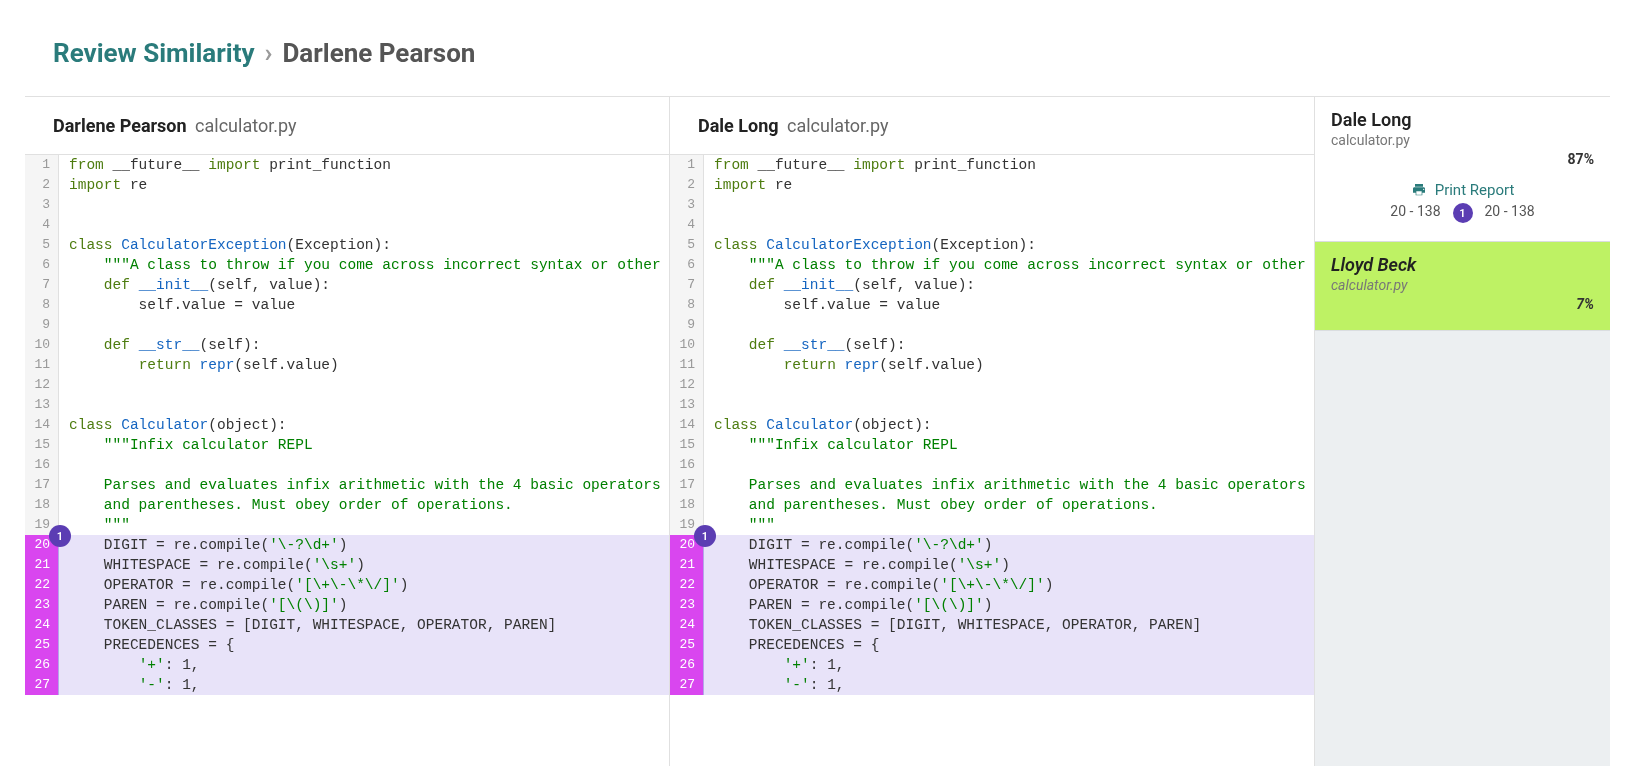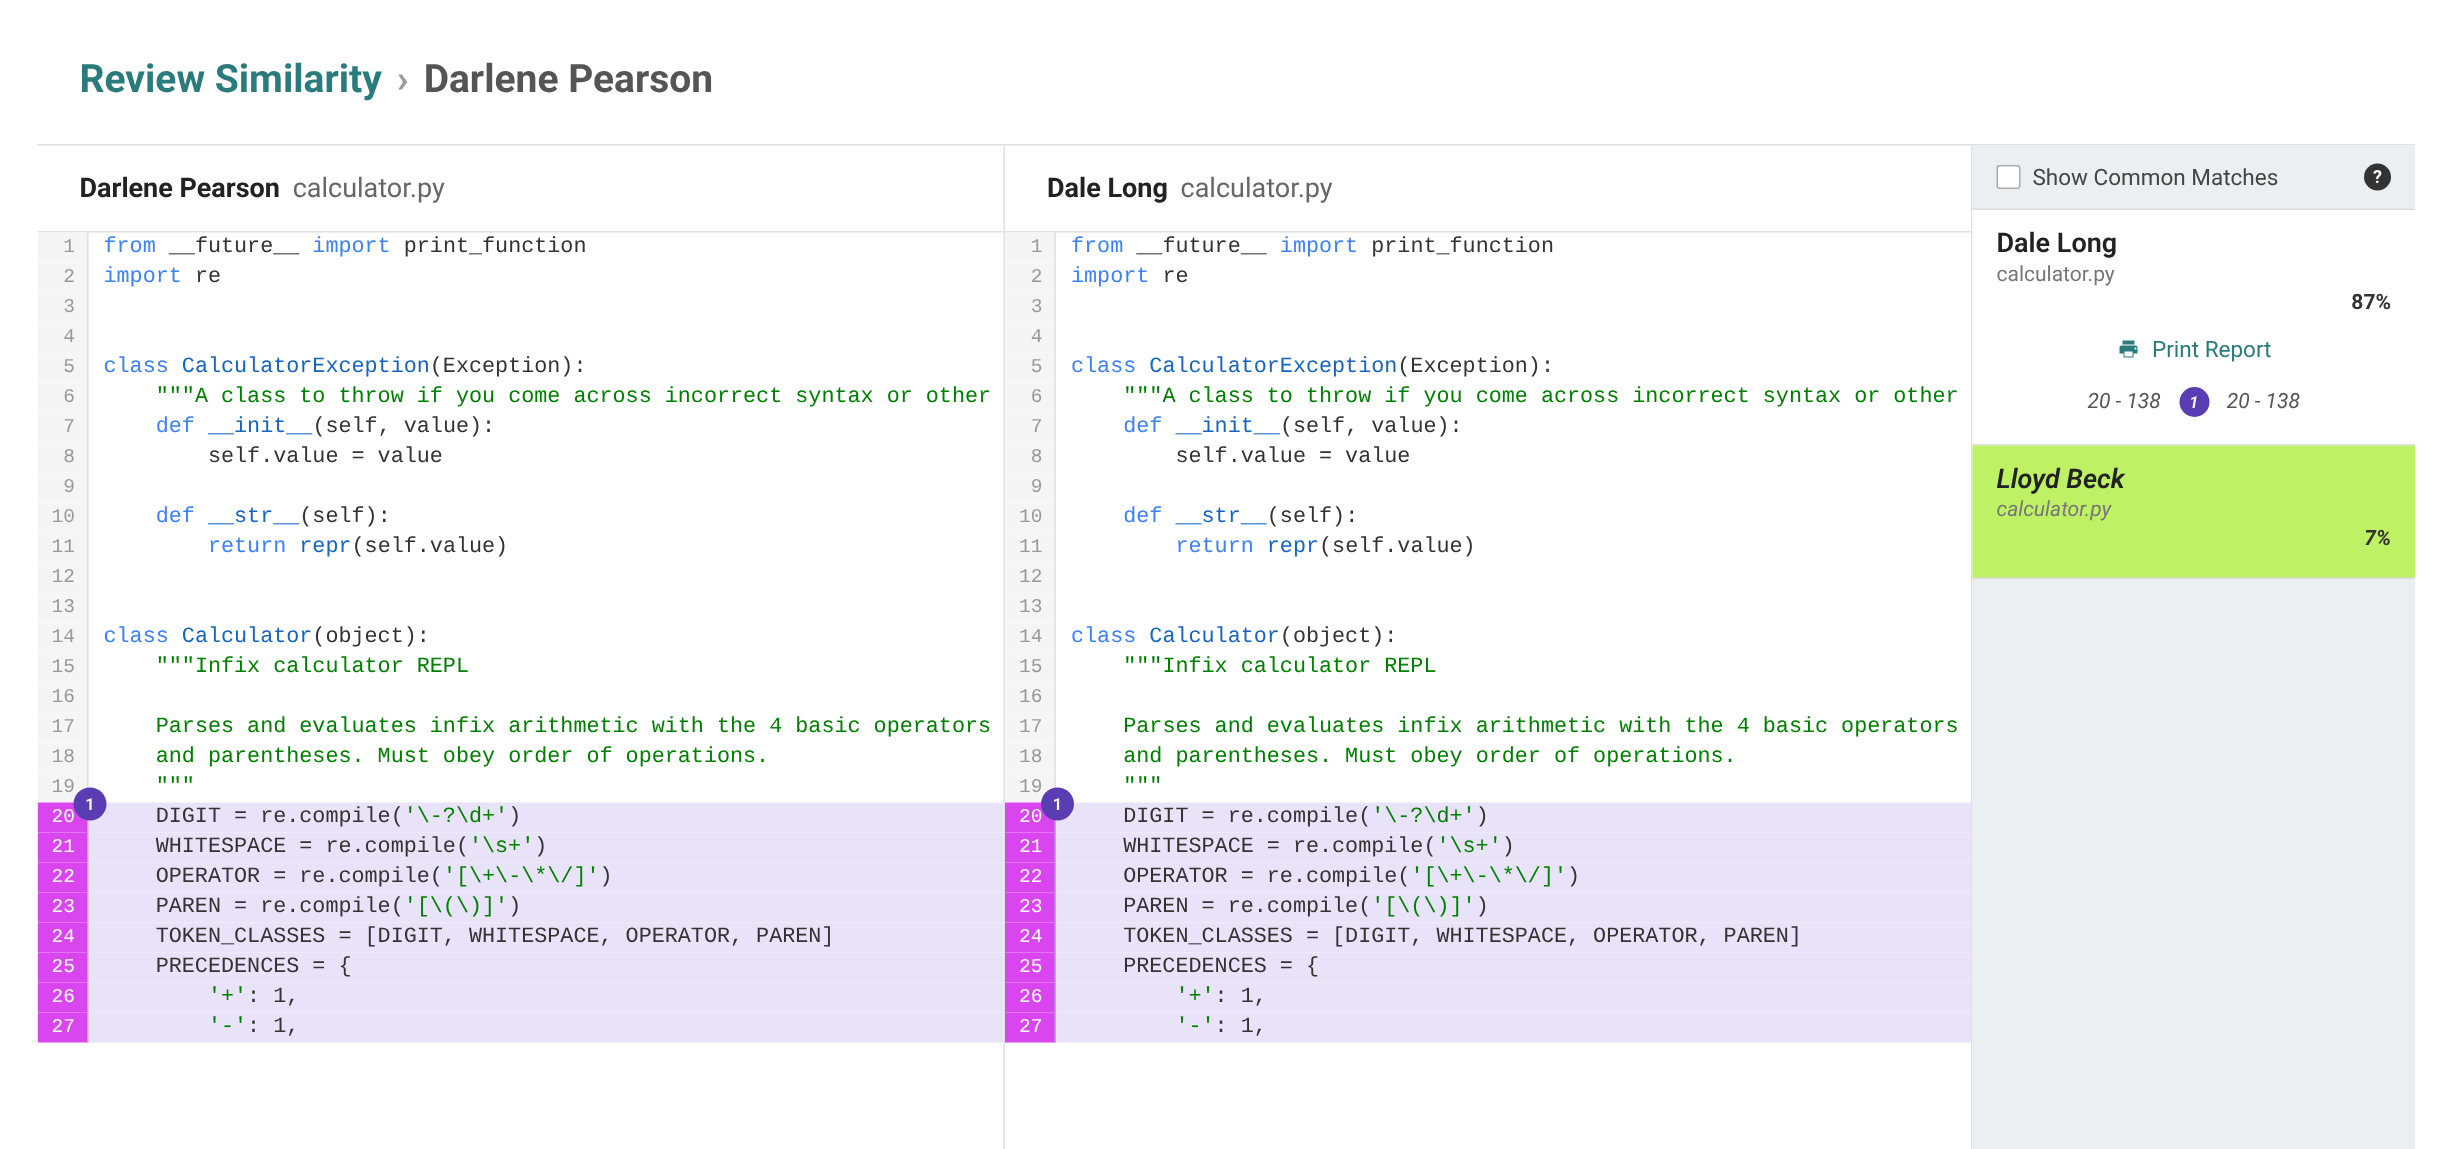--- a/index.html
+++ b/index.html
@@ -83,21 +83,21 @@
 }
 .line.hl .txt {
   background: #e8e3f9;
 }
 .txt {
   padding-left: 10px;
   white-space: pre;
   flex: 1;
   overflow: hidden;
 }
-.kw { color: #3b82f6; }
+.kw { color: #4d7c0f; }
 .nm { color: #1565c0; }
 .str { color: #008000; }
 .doc { color: #008000; }
 .badge-circle {
   position: absolute;
   width: 22px; height: 22px;
   border-radius: 50%;
   background: #5b3db3;
   color: #fff;
   font-size: 11px;
@@ -160,27 +160,25 @@
   font-size: 15px;
   display: flex;
   align-items: center;
   justify-content: center;
   gap: 8px;
   margin-top: 14px;
 }
 .print-icon { width: 16px; height: 16px; }
 .range-row {
   display: flex;
-  align-items: center;
   justify-content: center;
   gap: 12px;
-  margin-top: 16px;
+  margin-top: 4px;
   font-size: 14px;
   color: #555;
-  font-style: italic;
 }
 .range-row .badge-circle2 {
   width: 20px; height: 20px;
   border-radius: 50%;
   background: #5b3db3;
   color: #fff;
   font-size: 11px;
   display: flex;
   align-items: center;
   justify-content: center;
@@ -434,25 +432,20 @@
             </div>
             <div class="line hl">
               <span class="ln">27</span>
               <span class="txt"><span>        </span><span class="str">'-'</span><span>: 1,</span></span>
             </div>
           </div>
         <div class="badge-circle" id="right-badge" style="top: 370px; left: 24px;">1</div>
       </div>
     </div>
     <div class="sidebar">
-      <div class="sidebar-top">
-        <span class="checkbox"></span>
-        <span>Show Common Matches</span>
-        <span class="help-circle">?</span>
-      </div>
       <div id="match-list">
           <div class="match-card">
             <div class="row1">
               <div>
                 <div class="mname">Dale Long</div>
                 <div class="mfile">calculator.py</div>
               </div>
               <div class="pct">87%</div>
             </div>
             <div class="print-link">

